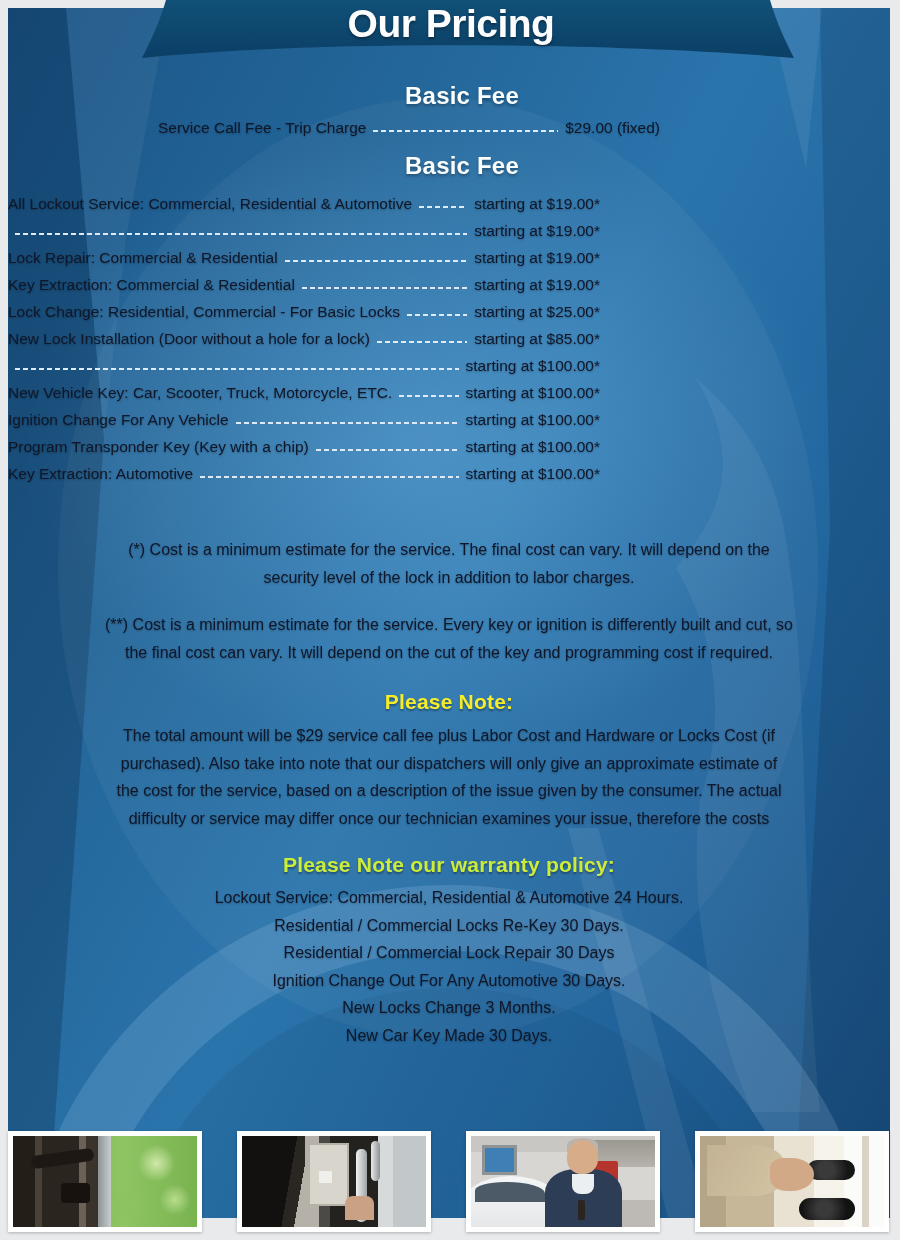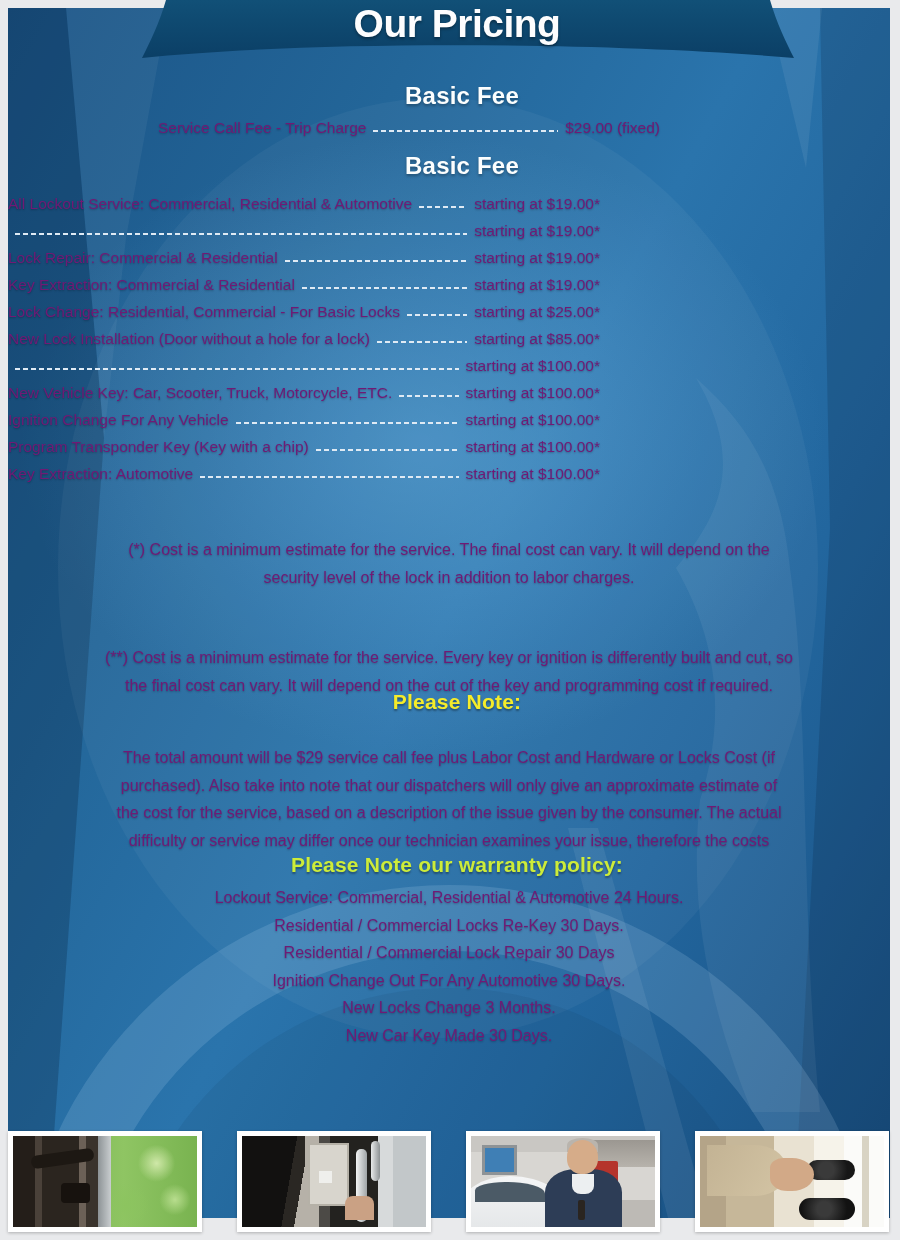--- a/index.html
+++ b/index.html
@@ -8,30 +8,30 @@
 
   
   .panel{position:absolute;left:8px;top:8px;width:882px;height:1210px;overflow:hidden;
     background:
       radial-gradient(ellipse 560px 430px at 47% 36%, rgba(96,170,222,.50), rgba(96,170,222,0) 72%),
       linear-gradient(118deg,#1b5486 0%,#236699 28%,#2a74ac 50%,#22669e 72%,#194f80 100%);}
   .bg-art{position:absolute;left:0;top:0;width:882px;height:1210px;display:block;}
 
   
   .ribbon{position:absolute;left:8px;top:0;width:882px;height:72px;display:block;z-index:4;}
-  .page-title{position:absolute;left:16px;top:0;width:882px;height:50px;z-index:5;
+  .page-title{position:absolute;left:10px;top:0;width:882px;height:50px;z-index:5;
     text-align:center;color:#fdfdfe;font-size:39px;font-weight:bold;line-height:48px;
     letter-spacing:-.5px;text-shadow:0 2px 3px rgba(0,0,0,.35);}
 
   
-  .blk{position:absolute;left:0;width:882px;z-index:3;color:#701a75;}
+  .blk{position:absolute;left:0;width:882px;z-index:3;color:#0f172a;}
   .h-basic{text-align:center;font-size:24px;font-weight:bold;color:#fcfefe;
     text-shadow:0 2px 3px rgba(0,0,0,.3);letter-spacing:.2px;padding-left:13px;}
   .h-yellow{text-align:center;font-size:21px;font-weight:bold;
-    text-shadow:0 2px 2px rgba(0,0,0,.35);letter-spacing:.2px;padding-left:8px;}
+    text-shadow:0 2px 2px rgba(0,0,0,.35);letter-spacing:.2px;}
 
   .fee-row{top:106px;}
   .fee-row .row{width:502px;margin-left:150px;}
   .pricelist{top:182px;}
   .pricelist .row{width:592px;height:27px;}
   .row{display:flex;align-items:baseline;font-size:15.5px;line-height:27px;
     text-shadow:0 1px 2px rgba(0,0,0,.28);white-space:nowrap;}
   .leader{flex:1;height:2px;align-self:center;margin:6px 7px 0 7px;
     background:repeating-linear-gradient(90deg,#dfeaf4 0 5px,transparent 5px 8px);}
   .note-line,.para-line,.warranty-line{text-align:center;font-size:16px;line-height:27.5px;
@@ -197,28 +197,28 @@
           <span class="leader"></span>
           <span>starting at $100.00*</span>
         </div>
       </div>
 
     <div class="blk" style="top:528px;">
         <div class="note-line">(*) Cost is a minimum estimate for the service. The final cost can vary. It will depend on the</div>
         <div class="note-line">security level of the lock in addition to labor charges.</div>
       </div>
 
-    <div class="blk" style="top:636px;">
+    <div class="blk" style="top:603px;">
         <div class="note-line">(**) Cost is a minimum estimate for the service. Every key or ignition is differently built and cut, so</div>
         <div class="note-line">the final cost can vary. It will depend on the cut of the key and programming cost if required.</div>
       </div>
 
     <div class="blk h-yellow" style="top:682px;color:#f5ec2a;">Please Note:</div>
 
-    <div class="blk" style="top:736px;">
+    <div class="blk" style="top:714px;">
         <div class="para-line">The total amount will be $29 service call fee plus Labor Cost and Hardware or Locks Cost (if</div>
         <div class="para-line">purchased). Also take into note that our dispatchers will only give an approximate estimate of</div>
         <div class="para-line">the cost for the service, based on a description of the issue given by the consumer. The actual</div>
         <div class="para-line">difficulty or service may differ once our technician examines your issue, therefore the costs</div>
       </div>
 
     <div class="blk h-yellow" style="top:845px;color:#cdec39;">Please Note our warranty policy:</div>
 
     <div class="blk" style="top:876px;">
         <div class="warranty-line">Lockout Service: Commercial, Residential &amp; Automotive 24 Hours.</div>

